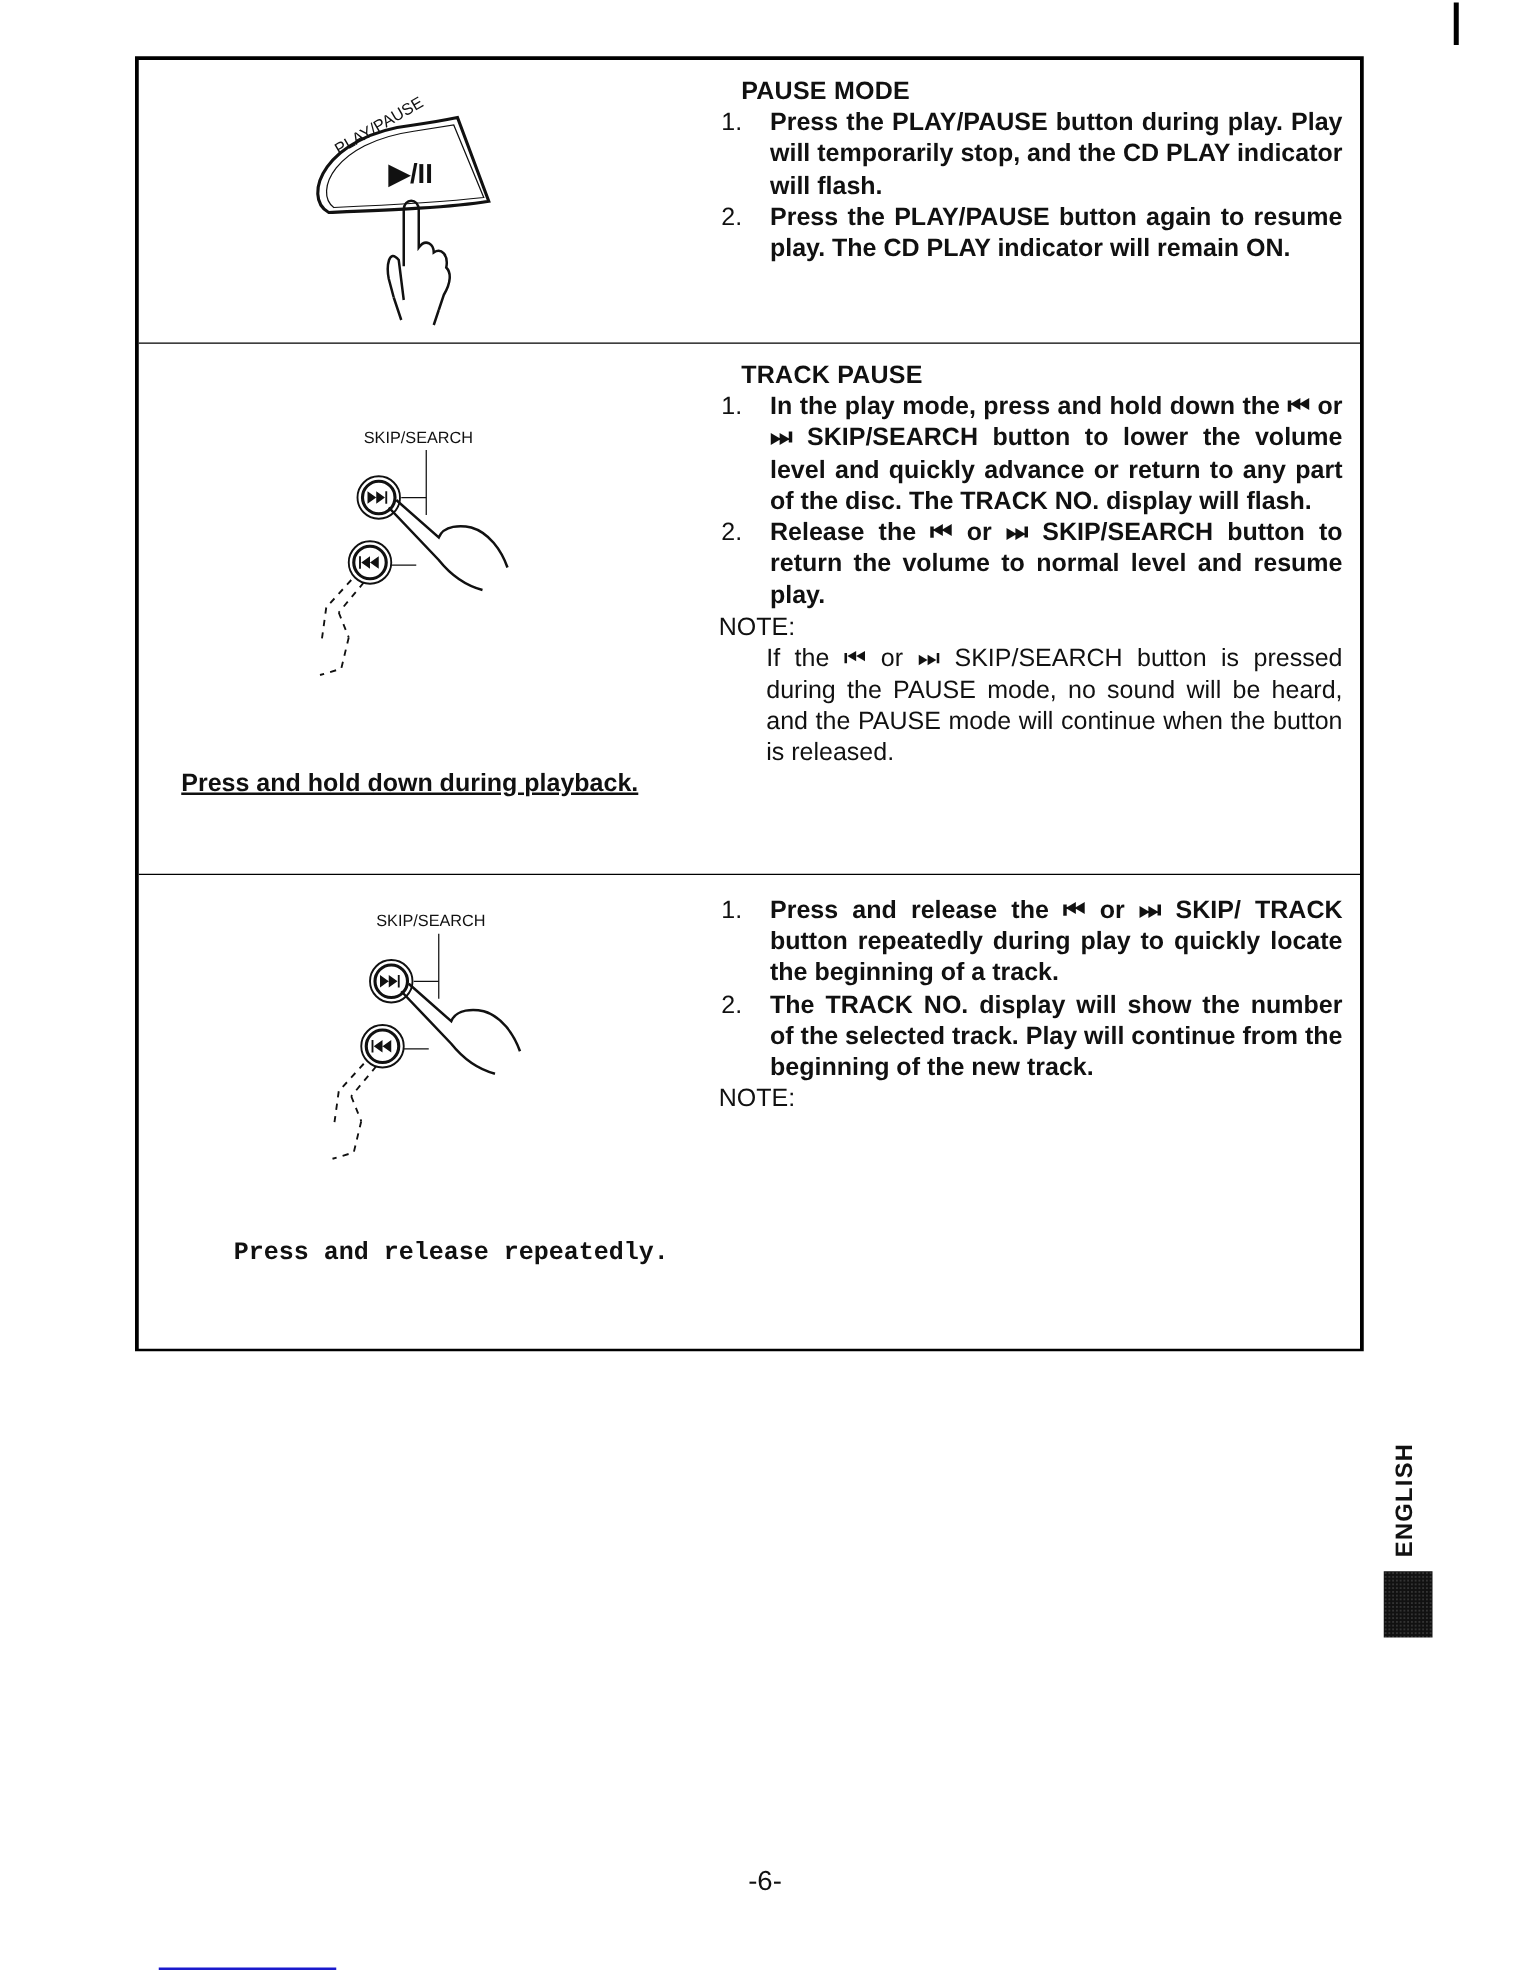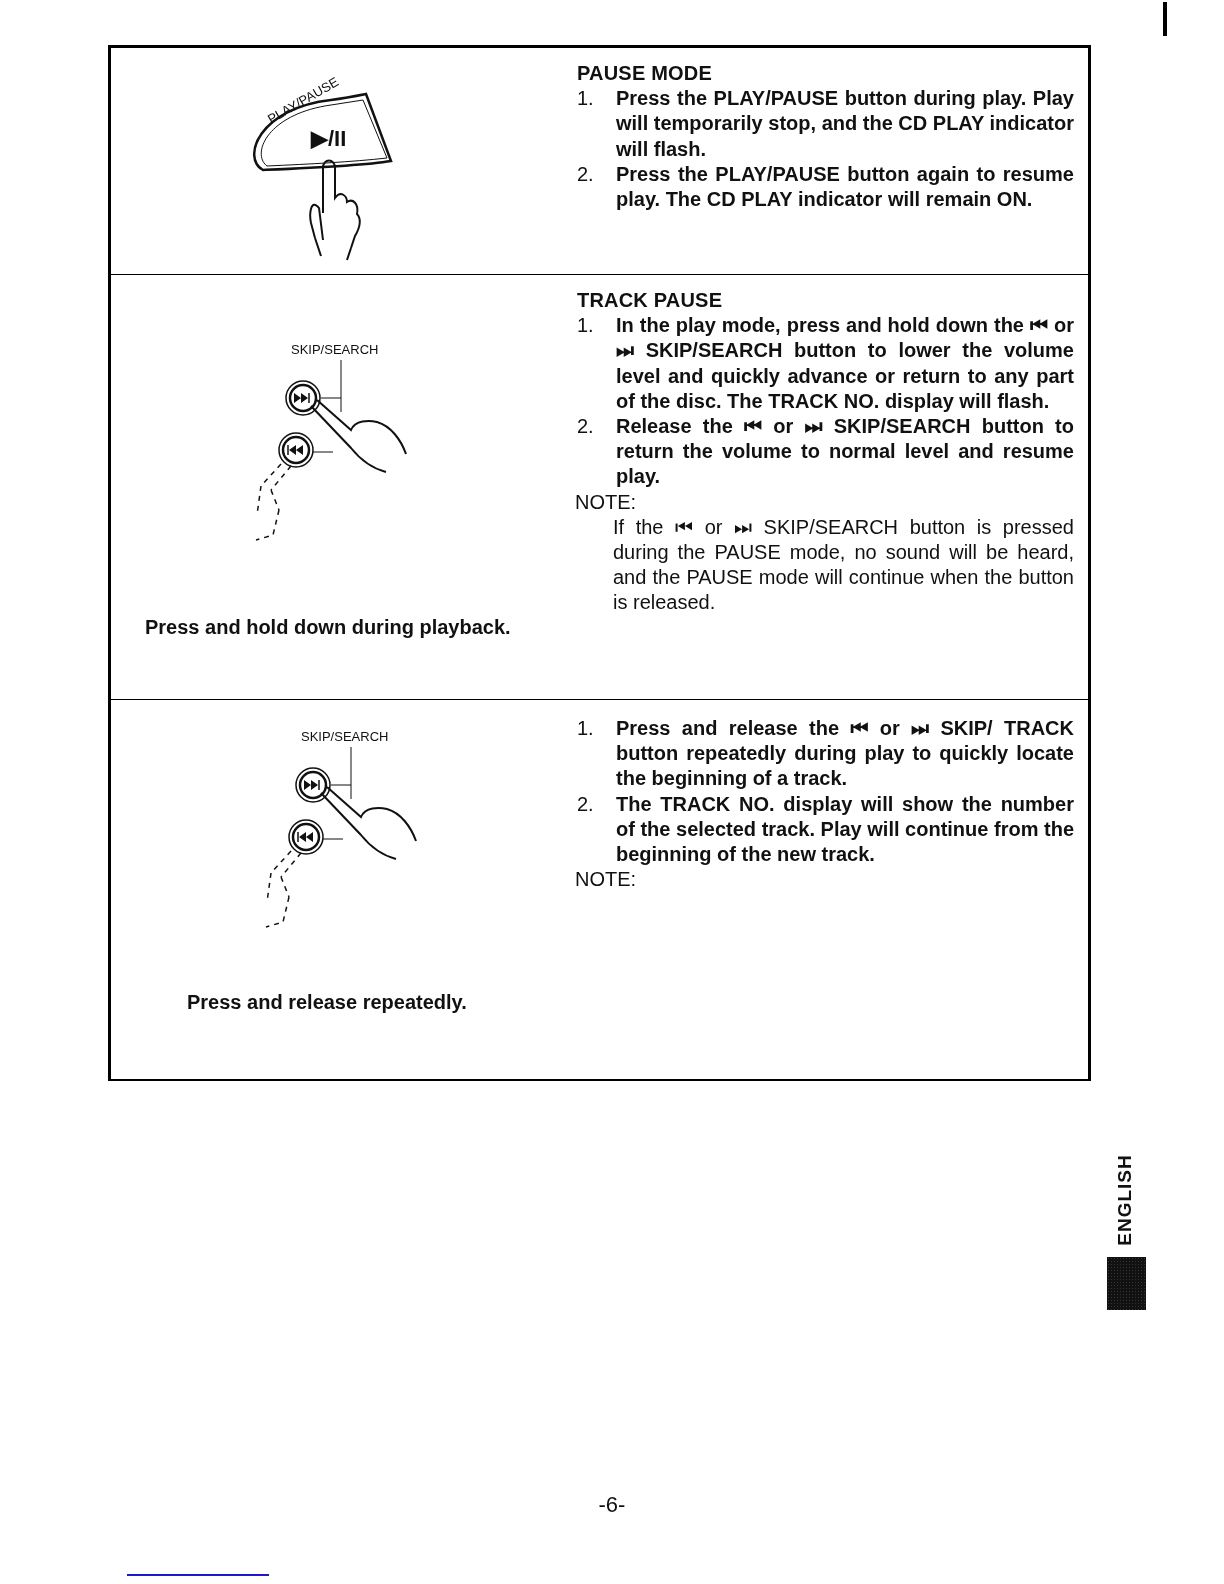--- a/index.html
+++ b/index.html
@@ -17,32 +17,32 @@
     .row { position: absolute; left: 0; right: 0; }
     .row.r1 { top: 0; height: 226px; border-bottom: 1px solid #000; }
     .row.r2 { top: 226px; height: 425px; border-bottom: 1px solid #000; }
     .row.r3 { top: 651px; height: 382px; }
 
     .text-col { position: absolute; left: 466px; right: 14px; font-size: 20px; line-height: 25.2px; }
     .r1 .text-col { top: 13px; }
     .r2 .text-col { top: 14px; }
     .r3 .text-col { top: 17px; }
 
-    .heading { font-weight: bold; font-size: 20px; letter-spacing: 0.2px; }
+    .heading { font-weight: bold; font-size: 20px; letter-spacing: 0.2px; margin-left: 16px; }
     .item { display: flex; }
     .item .num { width: 39px; flex: 0 0 39px; }
     .item .body { flex: 1; text-align: justify; font-weight: bold; }
     .note-label { margin-left: -2px; }
     .note-body { padding-left: 36px; text-align: justify; }
 
     .caption {
       position: absolute; font-weight: bold; font-size: 20px; white-space: nowrap;
     }
-    .r2 .caption { left: 34px; top: 342px; }
-    .r3 .caption { left: 76px; top: 292px; }
+    .r2 .caption { left: 34px; top: 342px; text-decoration: underline; }
+    .r3 .caption { left: 76px; top: 292px; font-family: Liberation Mono, monospace; }
 
     .illus { position: absolute; }
     .r1 .illus { left: 100px; top: 10px; width: 220px; height: 210px; }
     .r2 .illus, .r3 .illus { width: 220px; height: 220px; }
     .r2 .illus { left: 140px; top: 66px; }
     .r3 .illus { left: 150px; top: 28px; }
     .illus-label { font-size: 13px; fill: #111; font-family: "Liberation Sans", sans-serif; }
 
     .side-tab { position: absolute; left: 1104px; top: 1150px; width: 42px; height: 160px; }
     .side-tab .lang {

